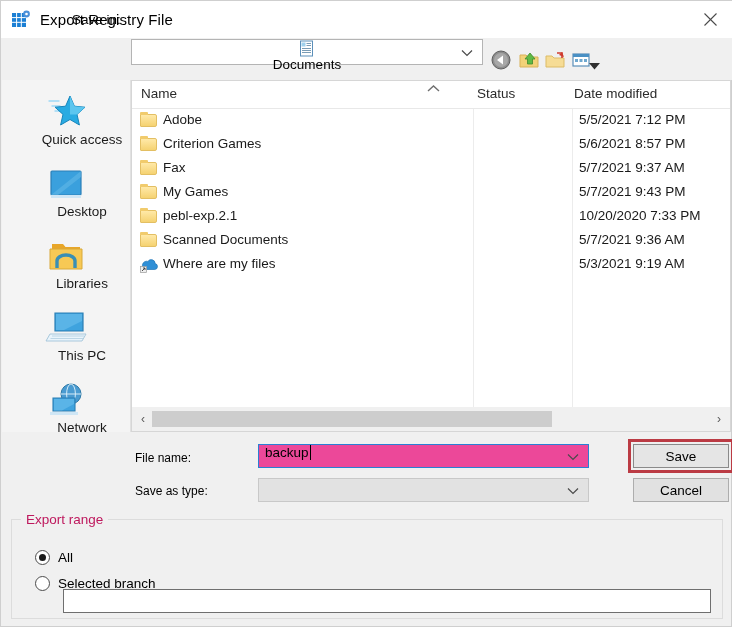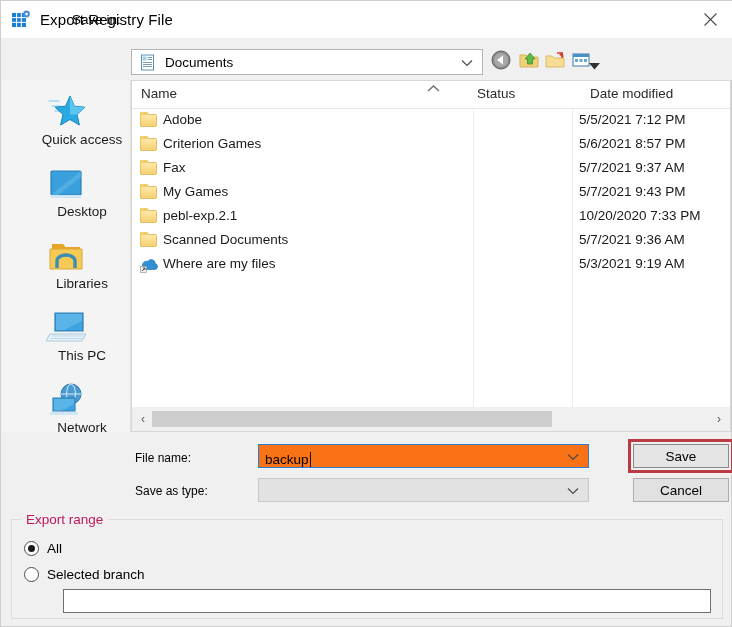--- a/index.html
+++ b/index.html
@@ -46,26 +46,26 @@
   .savein-bar {
     position: absolute; left: 0; top: 37px;
     width: 732px; height: 42px;
     background: #f0f0f0;
   }
   .savein-label {
     position: absolute; left: 71px; top: 11px;
     font-size: 13.5px; color: #000;
   }
   .savein-combo {
-    position: absolute; left: 130px; top: 48px;
+    position: absolute; left: 130px; top: 38px;
     width: 352px; height: 26px;
     background: #ffffff;
     border: 1px solid #b4b4b4;
     box-sizing: border-box;
-    display: flex; align-items: center;
+    display: flex; align-items: center; flex-direction: column;
   }
   .savein-combo .folder-doc-icon {
     width: 17px; height: 17px;
     margin-left: 7px; margin-right: 9px;
     position: relative; flex: none;
   }
   .savein-combo .combo-text {
     font-size: 13.5px; color: #000;
   }
   .combo-arrow {
@@ -133,21 +133,21 @@
     position: absolute; top: 2px;
     width: 1px; height: 344px;
     background: #ececec;
   }
   .sort-caret {
     position: absolute; left: 295px; top: 1px;
     color: #7a7a7a; font-size: 11px;
   }
   .ch-name   { left: 9px; }
   .ch-status { left: 345px; }
-  .ch-date   { left: 458px; text-align: right; }
+  .ch-date   { left: 442px; text-align: right; }
   .cd-1 { left: 341px; }
   .cd-2 { left: 440px; }
 
   .row {
     position: absolute; left: 0;
     width: 689px; height: 24px;
   }
   .row-ico {
     position: absolute; left: 8px; top: 3px;
     width: 18px; height: 17px;
@@ -189,24 +189,24 @@
   .form-label {
     position: absolute;
     font-size: 12px; color: #000;
   }
   .lbl-filename { left: 134px; top: 450px; }
   .lbl-savetype { left: 134px; top: 483px; }
 
   .fld-filename {
     position: absolute; left: 257px; top: 443px;
     width: 331px; height: 24px;
-    background: #f97316;
+    background: #ec4899;
     border: 1px solid #2a7fd4;
     box-sizing: border-box;
-    display: flex; align-items: flex-end;
+    display: flex; align-items: flex-start;
   }
   .fld-filename .ftext {
     margin-left: 6px; font-size: 13.5px; color: #000;
   }
   .caret {
     display: inline-block;
     width: 1px; height: 15px;
     background: #000;
     margin-left: 1px;
     vertical-align: middle;
@@ -251,22 +251,22 @@
     border: 1px solid #dcdcdc;
     box-sizing: border-box;
   }
   .group-title {
     position: absolute; left: 20px; top: 511px;
     background: #f0f0f0;
     padding: 0 5px;
     font-size: 13.5px; color: #be185d;
   }
   .radio-row {
-    position: absolute; left: 23px;
-    display: flex; align-items: center;
+    position: absolute; left: 34px;
+    display: flex; align-items: center; margin-top: 9px;
   }
   .rr-all    { top: 540px; }
   .rr-branch { top: 566px; }
   .radio {
     width: 15px; height: 15px;
     border-radius: 50%;
     border: 1px solid #4c4c4c;
     background: #ffffff;
     box-sizing: border-box;
     position: relative;

